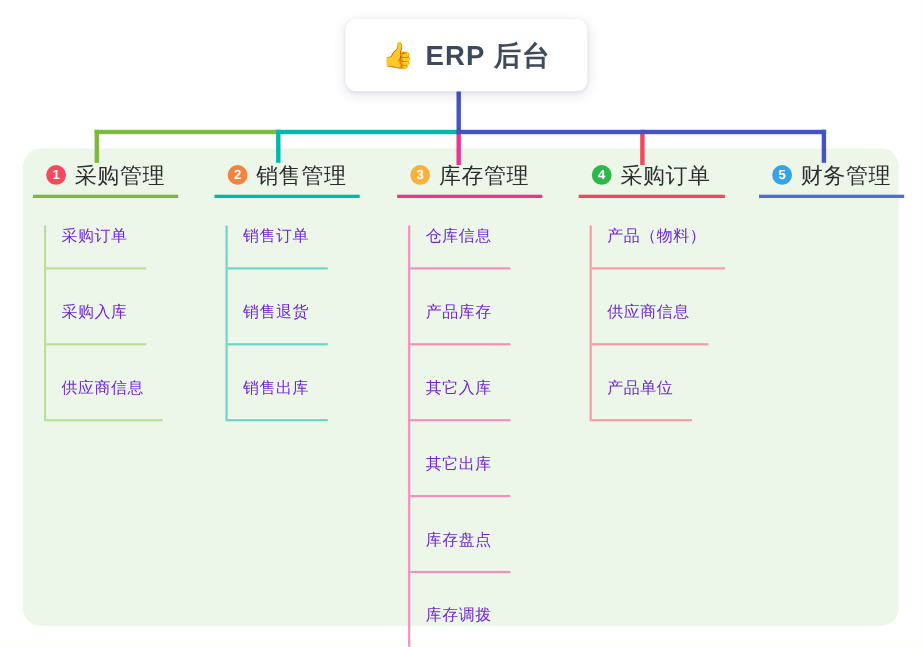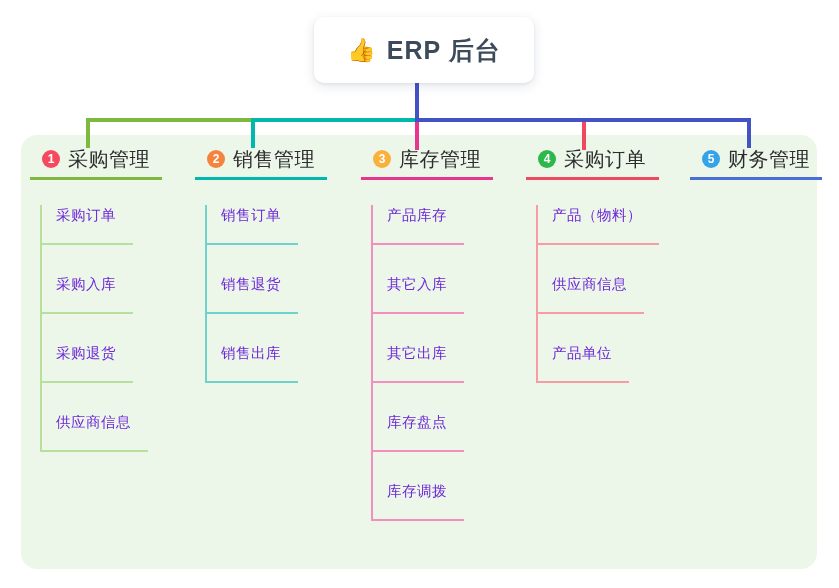--- a/index.html
+++ b/index.html
@@ -102,41 +102,41 @@
 
   <div id="branches-row">
       <div class="branch b1" style="--main: #7cb93e; --light: #b7e09d;">
     <div class="branch-header">
       <span class="badge" style="background: rgb(245, 73, 94);">1</span>
       <span class="branch-label">采购管理</span>
     </div>
     <div class="children">
           <div class="child">采购订单</div>
           <div class="child">采购入库</div>
-          <div class="child">采购退货</div>
           <div class="child">供应商信息</div>
         </div>
   </div>
       <div class="branch b2" style="--main: #00b8ac; --light: #6fd3cb;">
     <div class="branch-header">
       <span class="badge" style="background: rgb(245, 130, 61);">2</span>
       <span class="branch-label">销售管理</span>
     </div>
     <div class="children">
           <div class="child">销售订单</div>
           <div class="child">销售退货</div>
           <div class="child">销售出库</div>
         </div>
   </div>
       <div class="branch b3" style="--main: #e8368f; --light: #f38fbf;">
     <div class="branch-header">
       <span class="badge" style="background: rgb(249, 177, 60);">3</span>
       <span class="branch-label">库存管理</span>
     </div>
     <div class="children">
+          <div class="child">仓库信息</div>
           <div class="child">产品库存</div>
           <div class="child">其它入库</div>
           <div class="child">其它出库</div>
           <div class="child">库存盘点</div>
           <div class="child">库存调拨</div>
         </div>
   </div>
       <div class="branch b4" style="--main: #f0485c; --light: #f79ba5;">
     <div class="branch-header">
       <span class="badge" style="background: rgb(46, 184, 76);">4</span>

